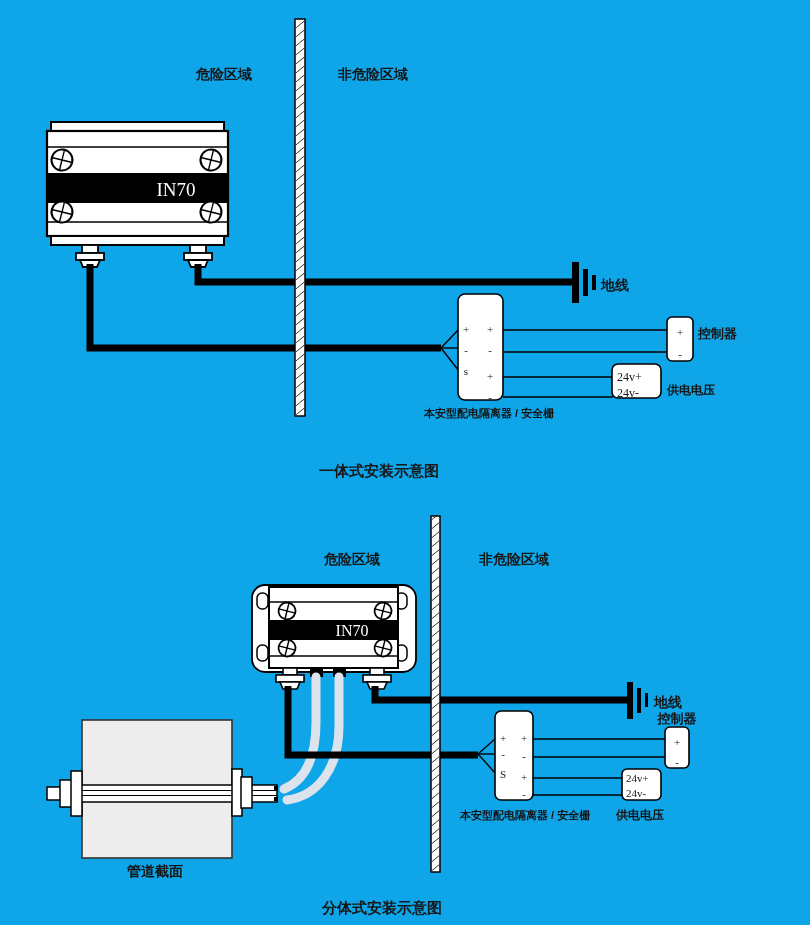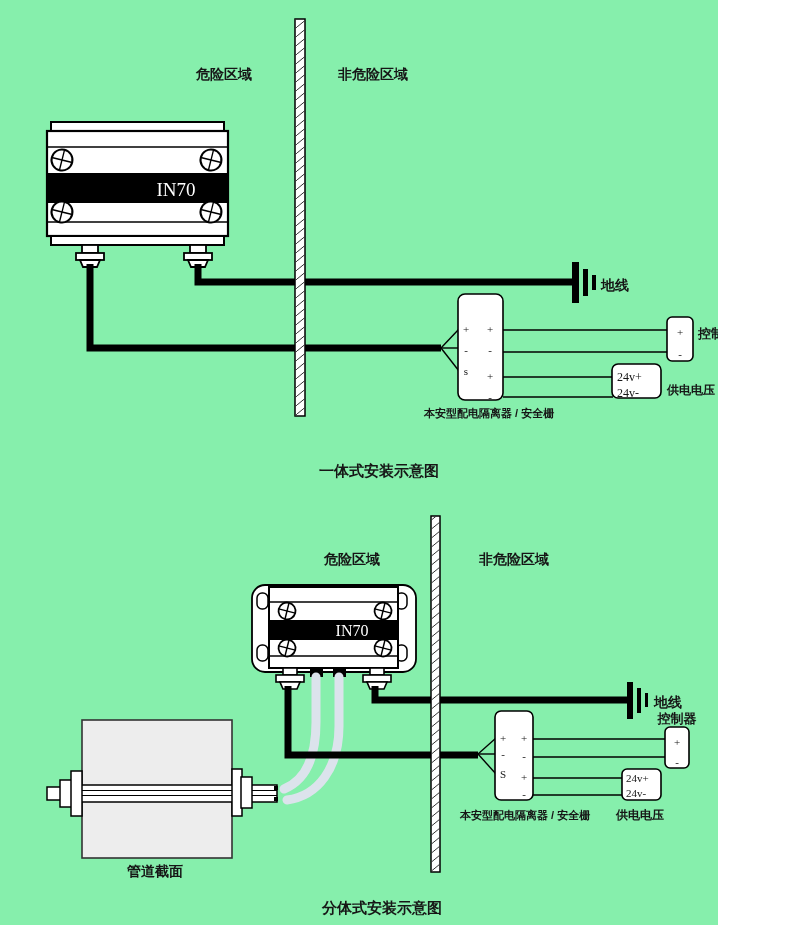--- a/index.html
+++ b/index.html
@@ -1,16 +1,16 @@
 <!DOCTYPE html>
 <html><head>
 <meta charset="utf-8">
 <style>
   html,body{margin:0;padding:0;background:#ffffff;}
-  .stage{position:relative;width:718px;height:925px;background:#86efac;overflow:hidden;}
+  .stage{position:relative;width:810px;height:925px;background:#0ea5e9;overflow:hidden;}
   svg{display:block;}
   .cjk{font-family:"Liberation Sans",sans-serif;font-weight:700;fill:#161616;}
   .ser{font-family:"Liberation Serif",serif;fill:#161616;}
   .bandtxt{font-family:"Liberation Serif",serif;fill:#ffffff;}
   .wire{stroke:#000;stroke-width:7;fill:none;}
   .thin{stroke:#000;stroke-width:1.4;fill:none;}
   .boxln{stroke:#000;fill:#ffffff;}
 </style>
 </head>
 <body>

